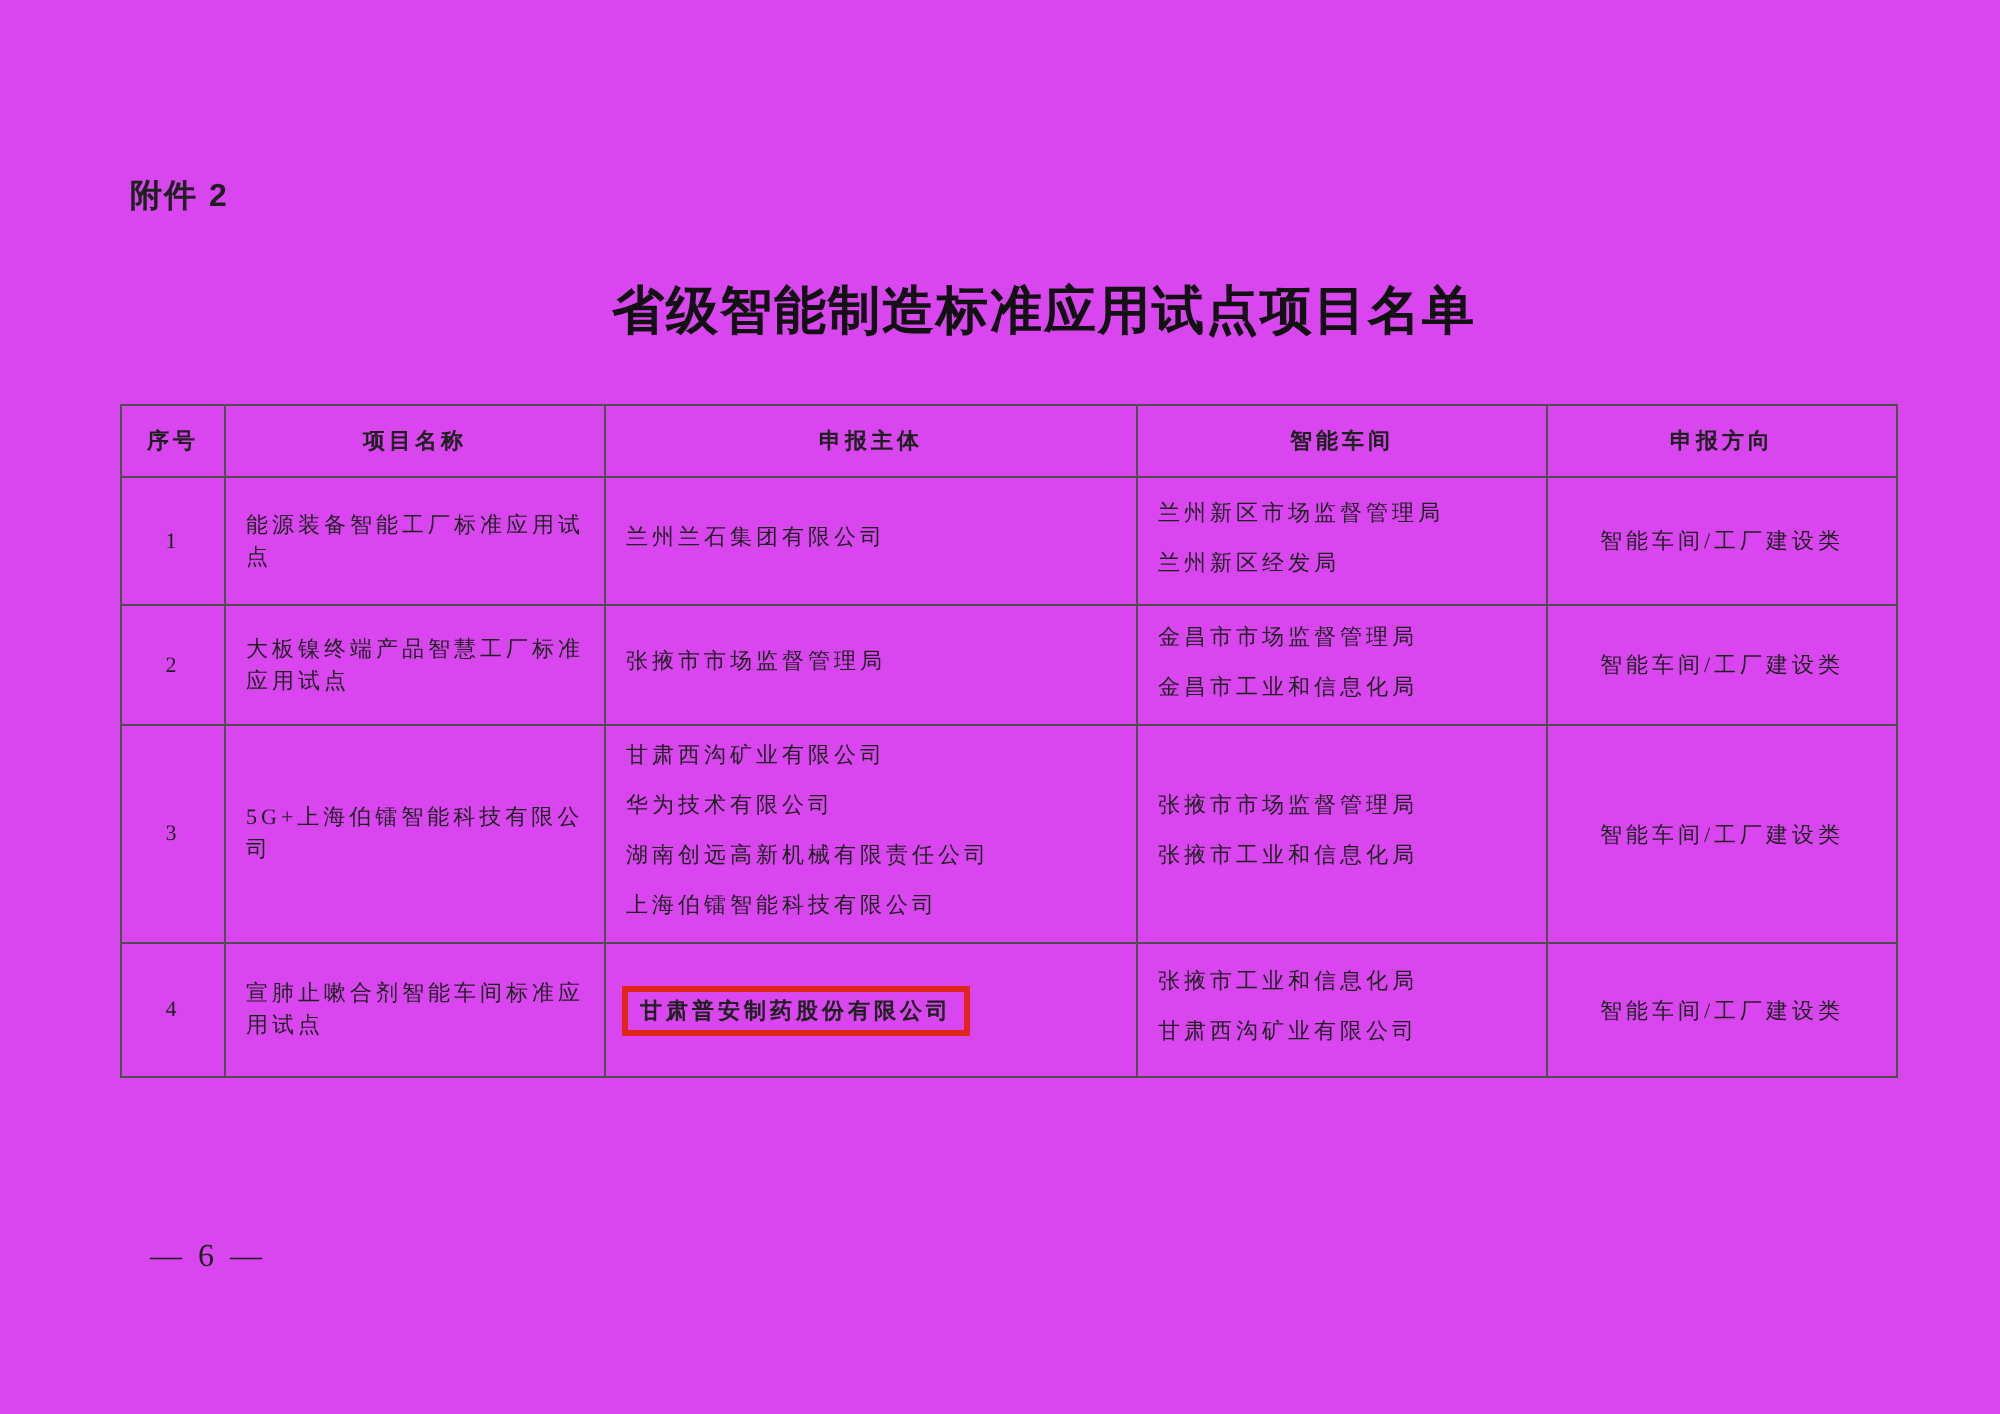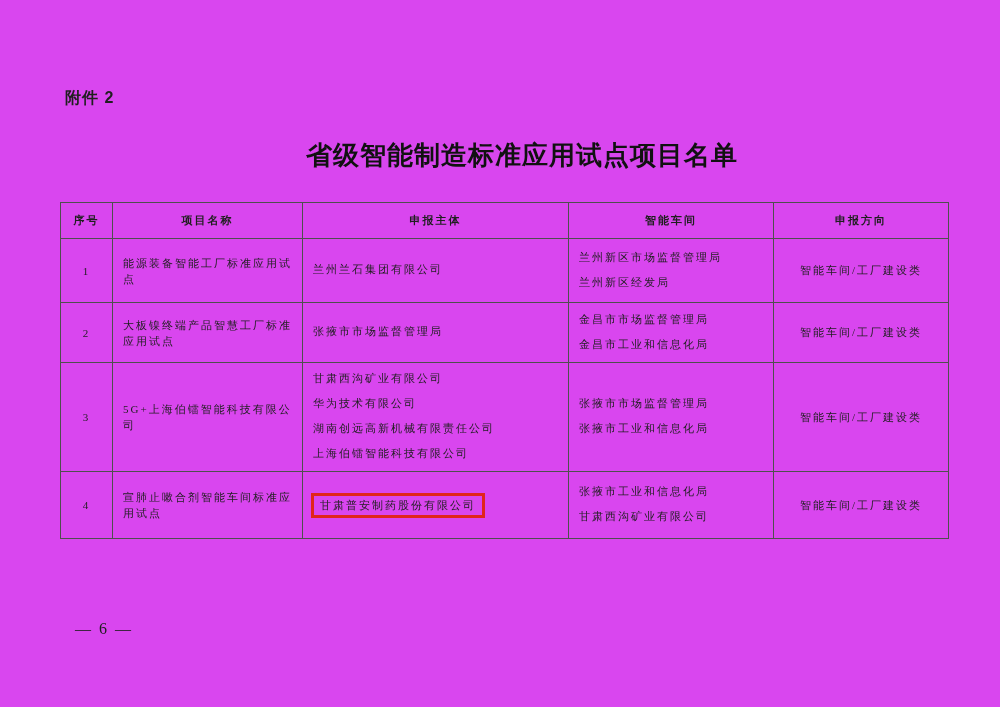--- a/index.html
+++ b/index.html
@@ -57,20 +57,21 @@
   td.c-project, td.c-applicant, td.c-recommender { text-align: left; padding: 4px 8px 4px 10px; }
   td.c-direction { text-align: center; padding: 4px 4px; }
   .line { line-height: 25px; font-family: Liberation Mono, monospace; }
   td.c-project { line-height: 16px; }
 
   .highlight-box {
     display: inline-block;
     border: 3px solid #e1251b;
     padding: 2px 6px;
     margin-left: -2px;
+    font-weight: bold;
   }
 
   .page-number {
     position: absolute; left: 75px; top: 620px;
     font-size: 16px; letter-spacing: 2px;
   }
 </style>
 </head>
 <body>
 

